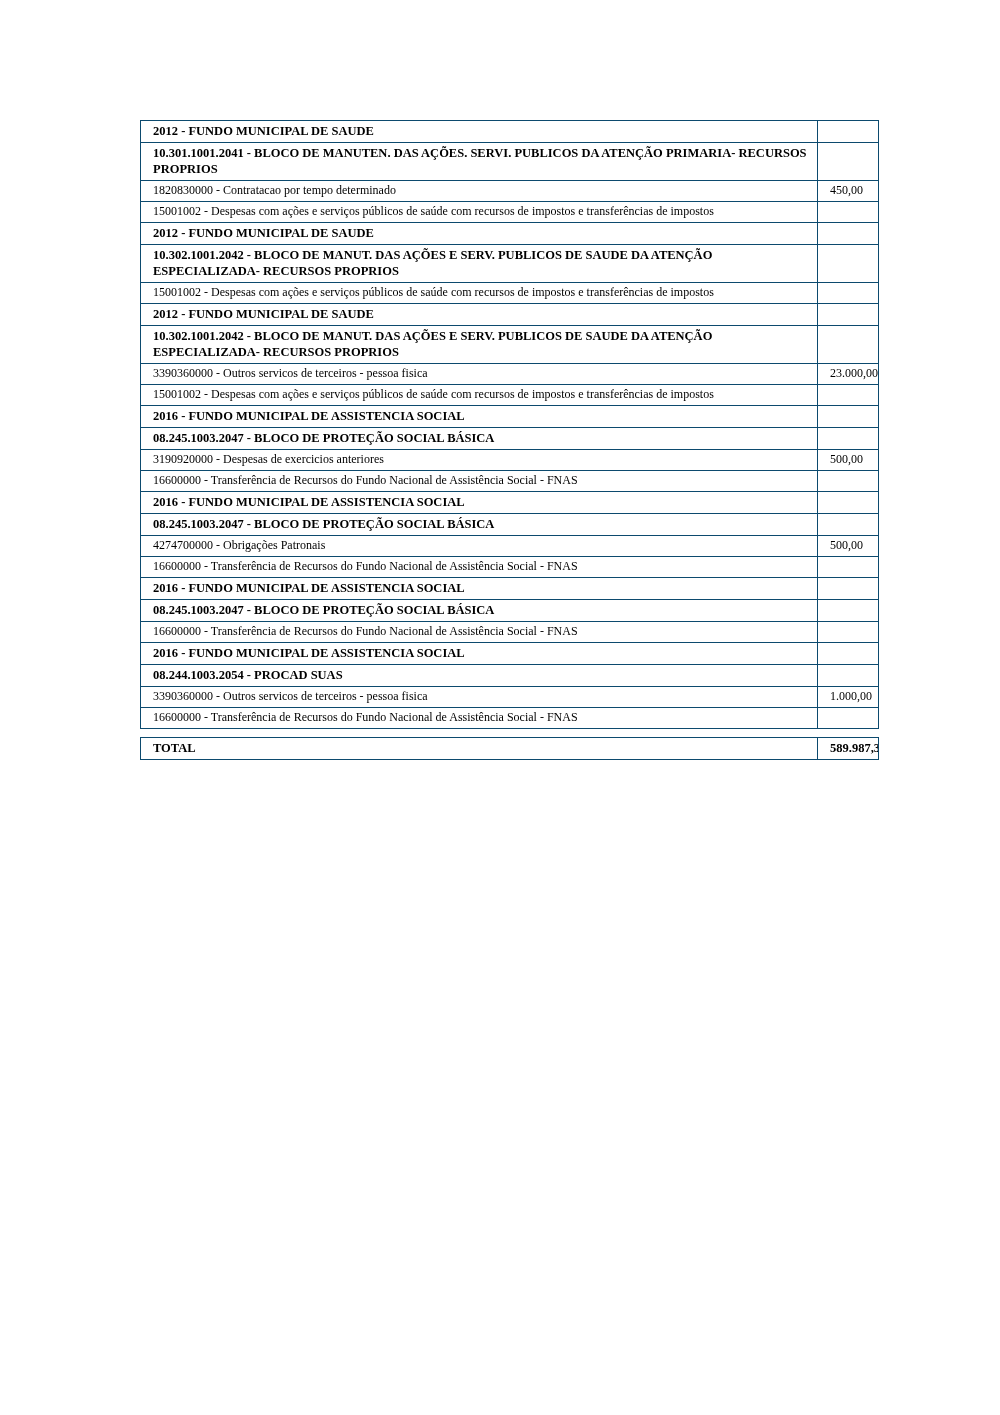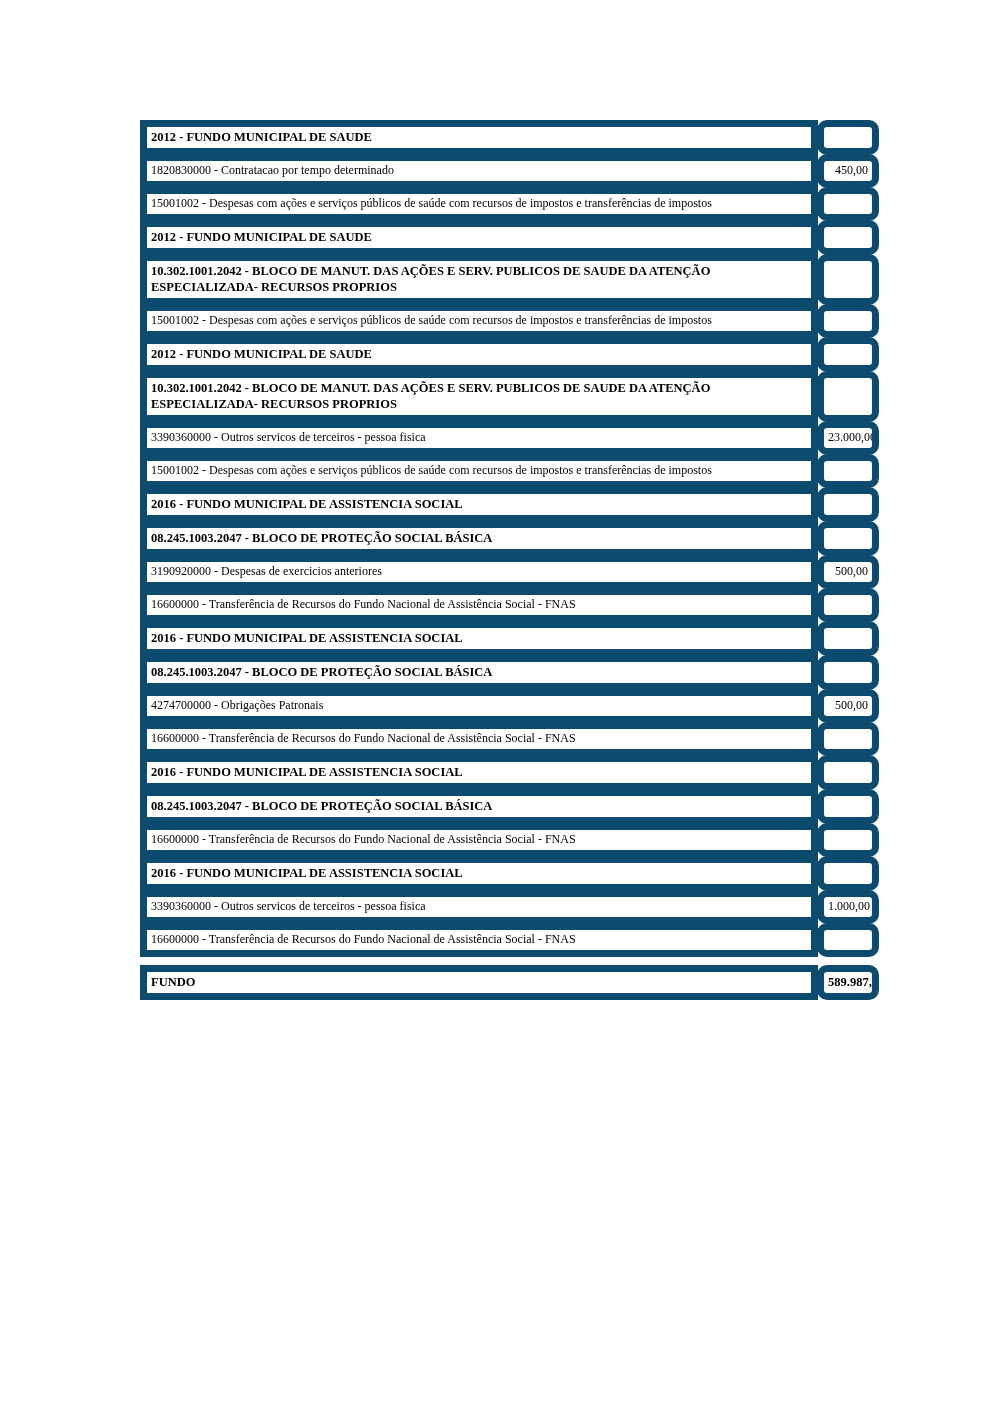--- a/index.html
+++ b/index.html
@@ -22,55 +22,58 @@
     width: 739px;
   }
   .row {
     display: flex;
     align-items: stretch;
   }
   .row + .row {
     margin-top: -1px;
   }
   .cell {
-    border: 7px solid #0c4a6e;
-    padding: 2px 4px 3px 4px;
+    border: 1px solid #0c4a6e;
+    padding: 2px 4px 3px 12px;
     font-size: 12px;
     line-height: 15px;
     box-sizing: border-box;
     overflow: hidden;
   }
   .cell.desc {
     flex: 1 1 auto;
   }
   .cell.value {
     flex: 0 0 62px;
     width: 62px;
     margin-left: -1px;
-    text-align: right;
+    text-align: left;
     white-space: nowrap;
-    border-radius: 10px;
   }
   .row.fund .cell,
   .row.action .cell,
   .row.total .cell {
     font-weight: bold;
     font-size: 12.5px;
     line-height: 16px;
   }
   .spacer {
     height: 8px;
   }
 </style>
 </head>
 <body>
 
 <div class="page">
     <div class="row fund">
       <div class="cell desc">2012 - FUNDO MUNICIPAL DE SAUDE</div>
+      <div class="cell value"></div>
+    </div>
+    <div class="row action">
+      <div class="cell desc">10.301.1001.2041 - BLOCO DE MANUTEN. DAS AÇÕES. SERVI. PUBLICOS DA ATENÇÃO PRIMARIA- RECURSOS PROPRIOS</div>
       <div class="cell value"></div>
     </div>
     <div class="row expense">
       <div class="cell desc">1820830000 - Contratacao por tempo determinado</div>
       <div class="cell value">450,00</div>
     </div>
     <div class="row source">
       <div class="cell desc">15001002 - Despesas com ações e serviços públicos de saúde com recursos de impostos e transferências de impostos</div>
       <div class="cell value"></div>
     </div>
@@ -143,26 +146,30 @@
       <div class="cell value"></div>
     </div>
     <div class="row source">
       <div class="cell desc">16600000 - Transferência de Recursos do Fundo Nacional de Assistência Social - FNAS</div>
       <div class="cell value"></div>
     </div>
     <div class="row fund">
       <div class="cell desc">2016 - FUNDO MUNICIPAL DE ASSISTENCIA SOCIAL</div>
       <div class="cell value"></div>
     </div>
+    <div class="row action">
+      <div class="cell desc">08.244.1003.2054 - PROCAD SUAS</div>
+      <div class="cell value"></div>
+    </div>
     <div class="row expense">
       <div class="cell desc">3390360000 - Outros servicos de terceiros - pessoa fisica</div>
       <div class="cell value">1.000,00</div>
     </div>
     <div class="row source">
       <div class="cell desc">16600000 - Transferência de Recursos do Fundo Nacional de Assistência Social - FNAS</div>
       <div class="cell value"></div>
     </div>
     <div class="spacer"></div>
     <div class="row total">
-      <div class="cell desc">FUNDO</div>
+      <div class="cell desc">TOTAL</div>
       <div class="cell value">589.987,30</div>
     </div>
   </div>
 
 </body></html>

